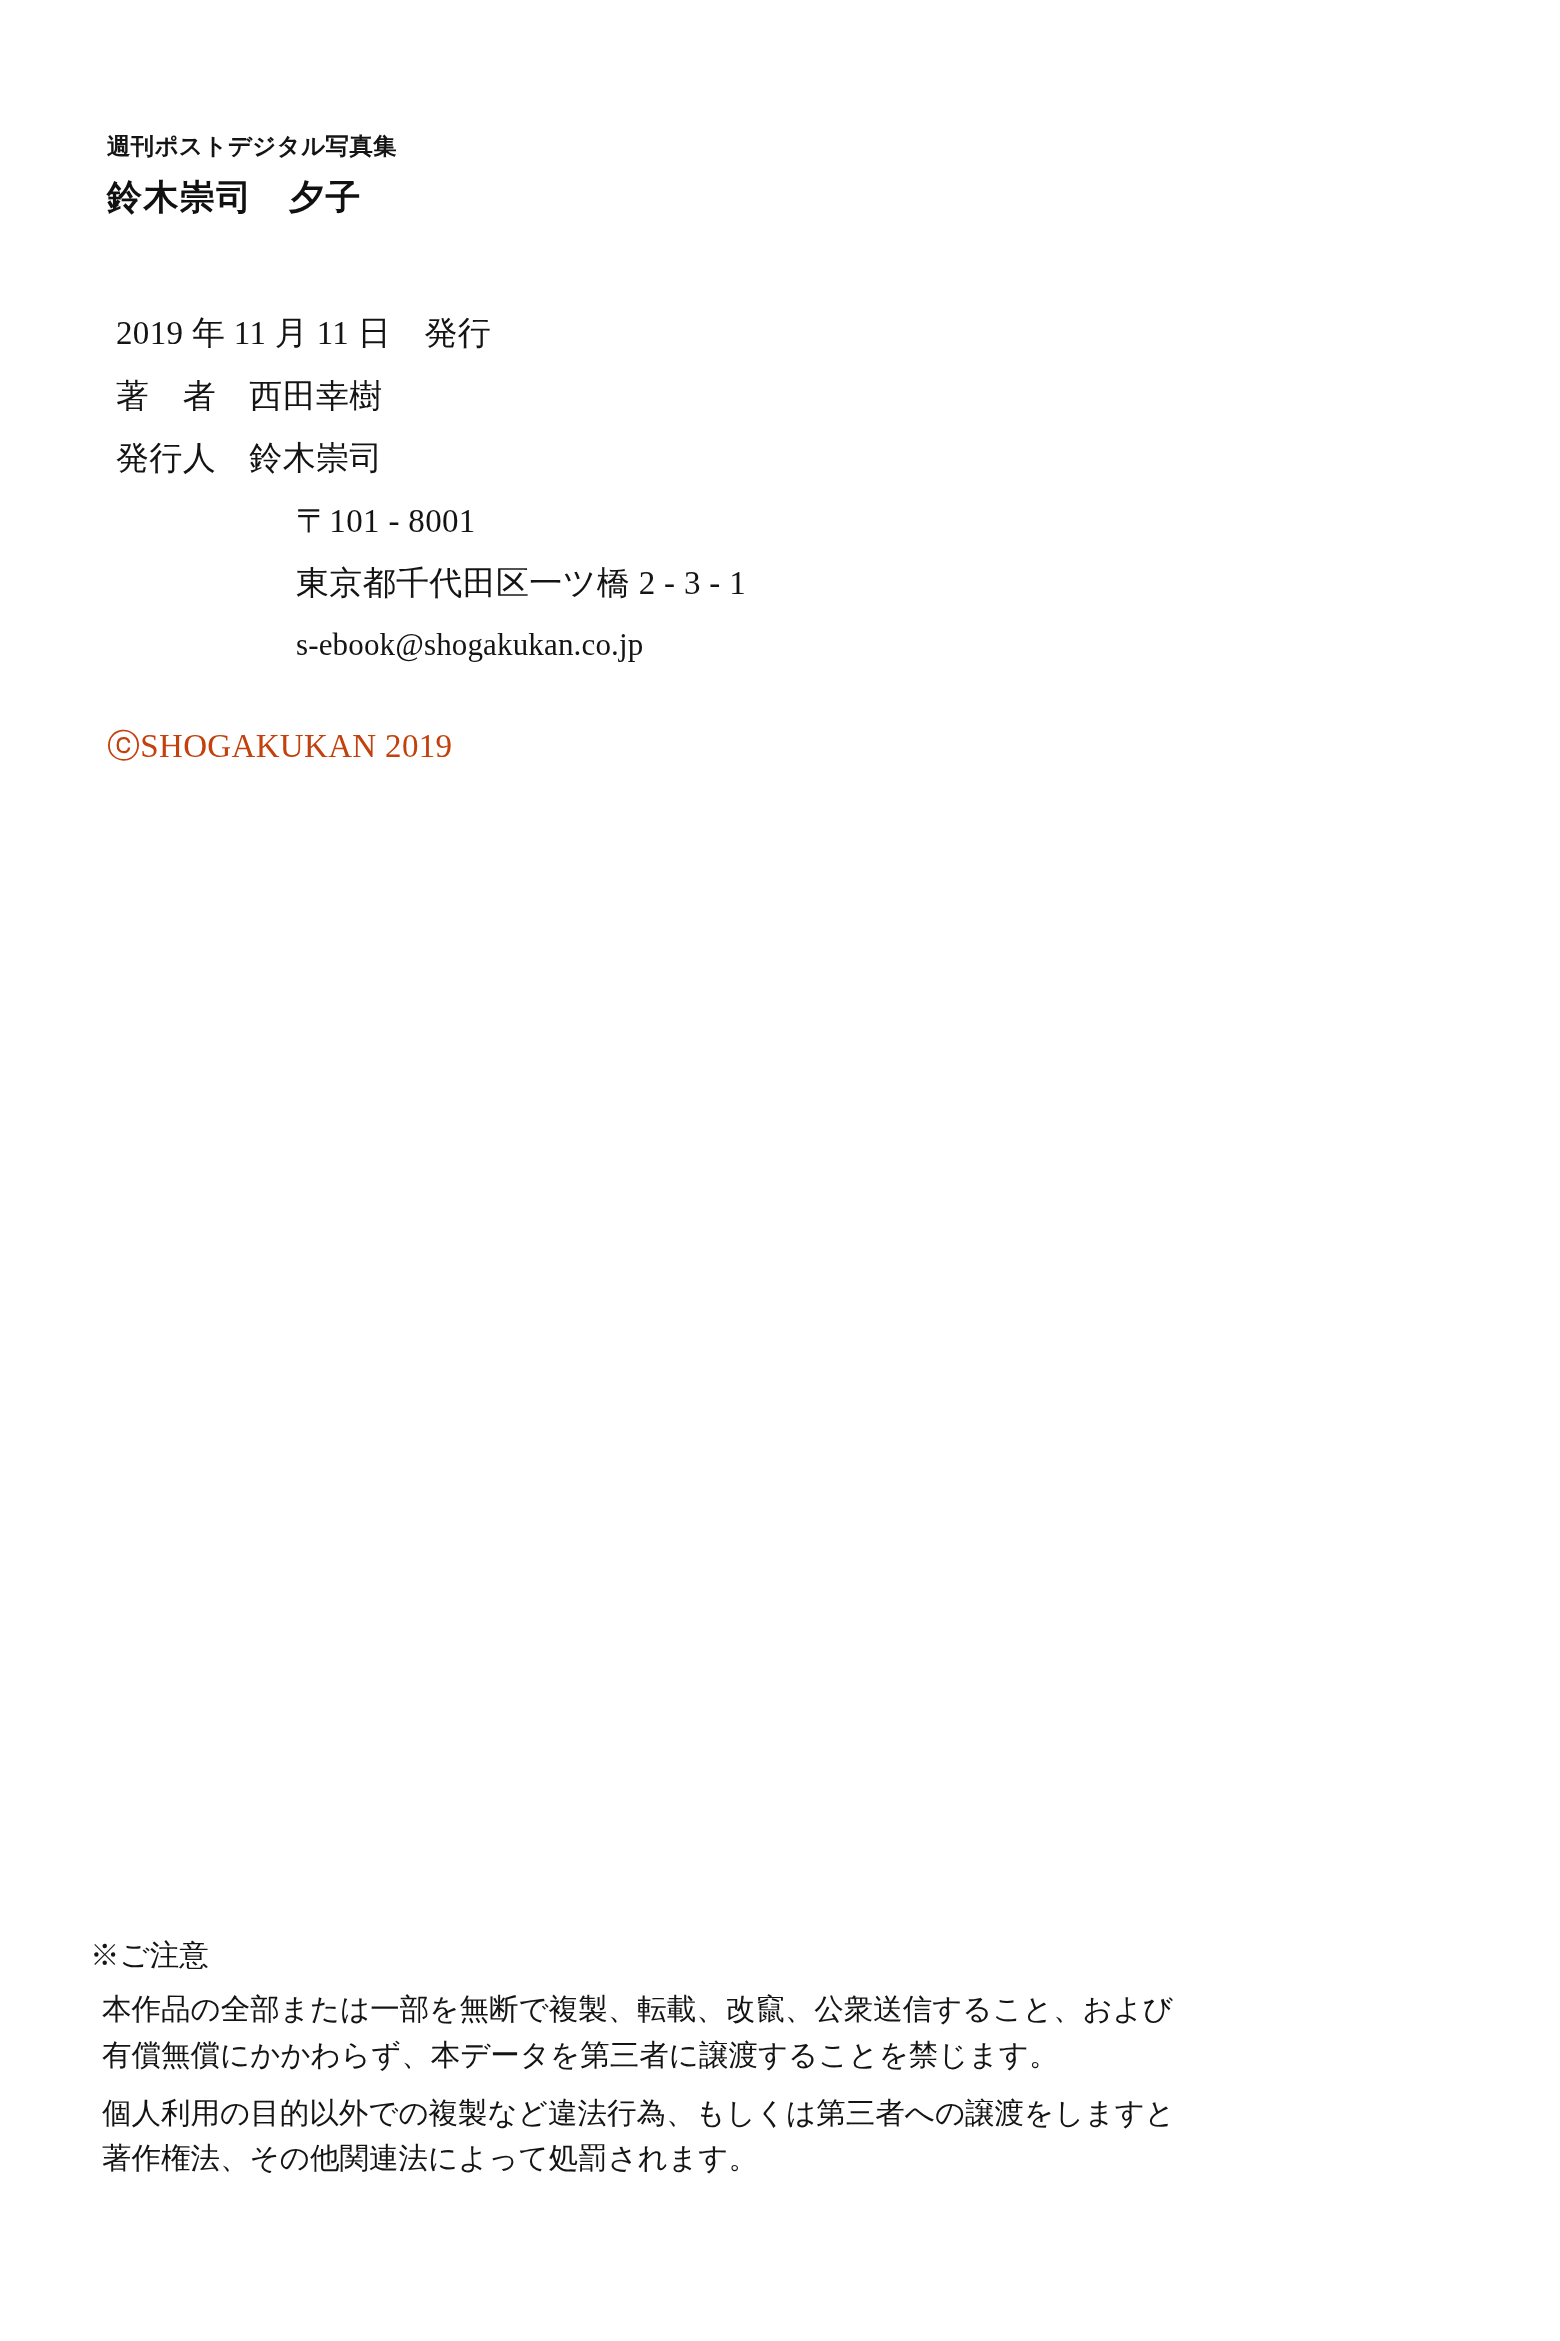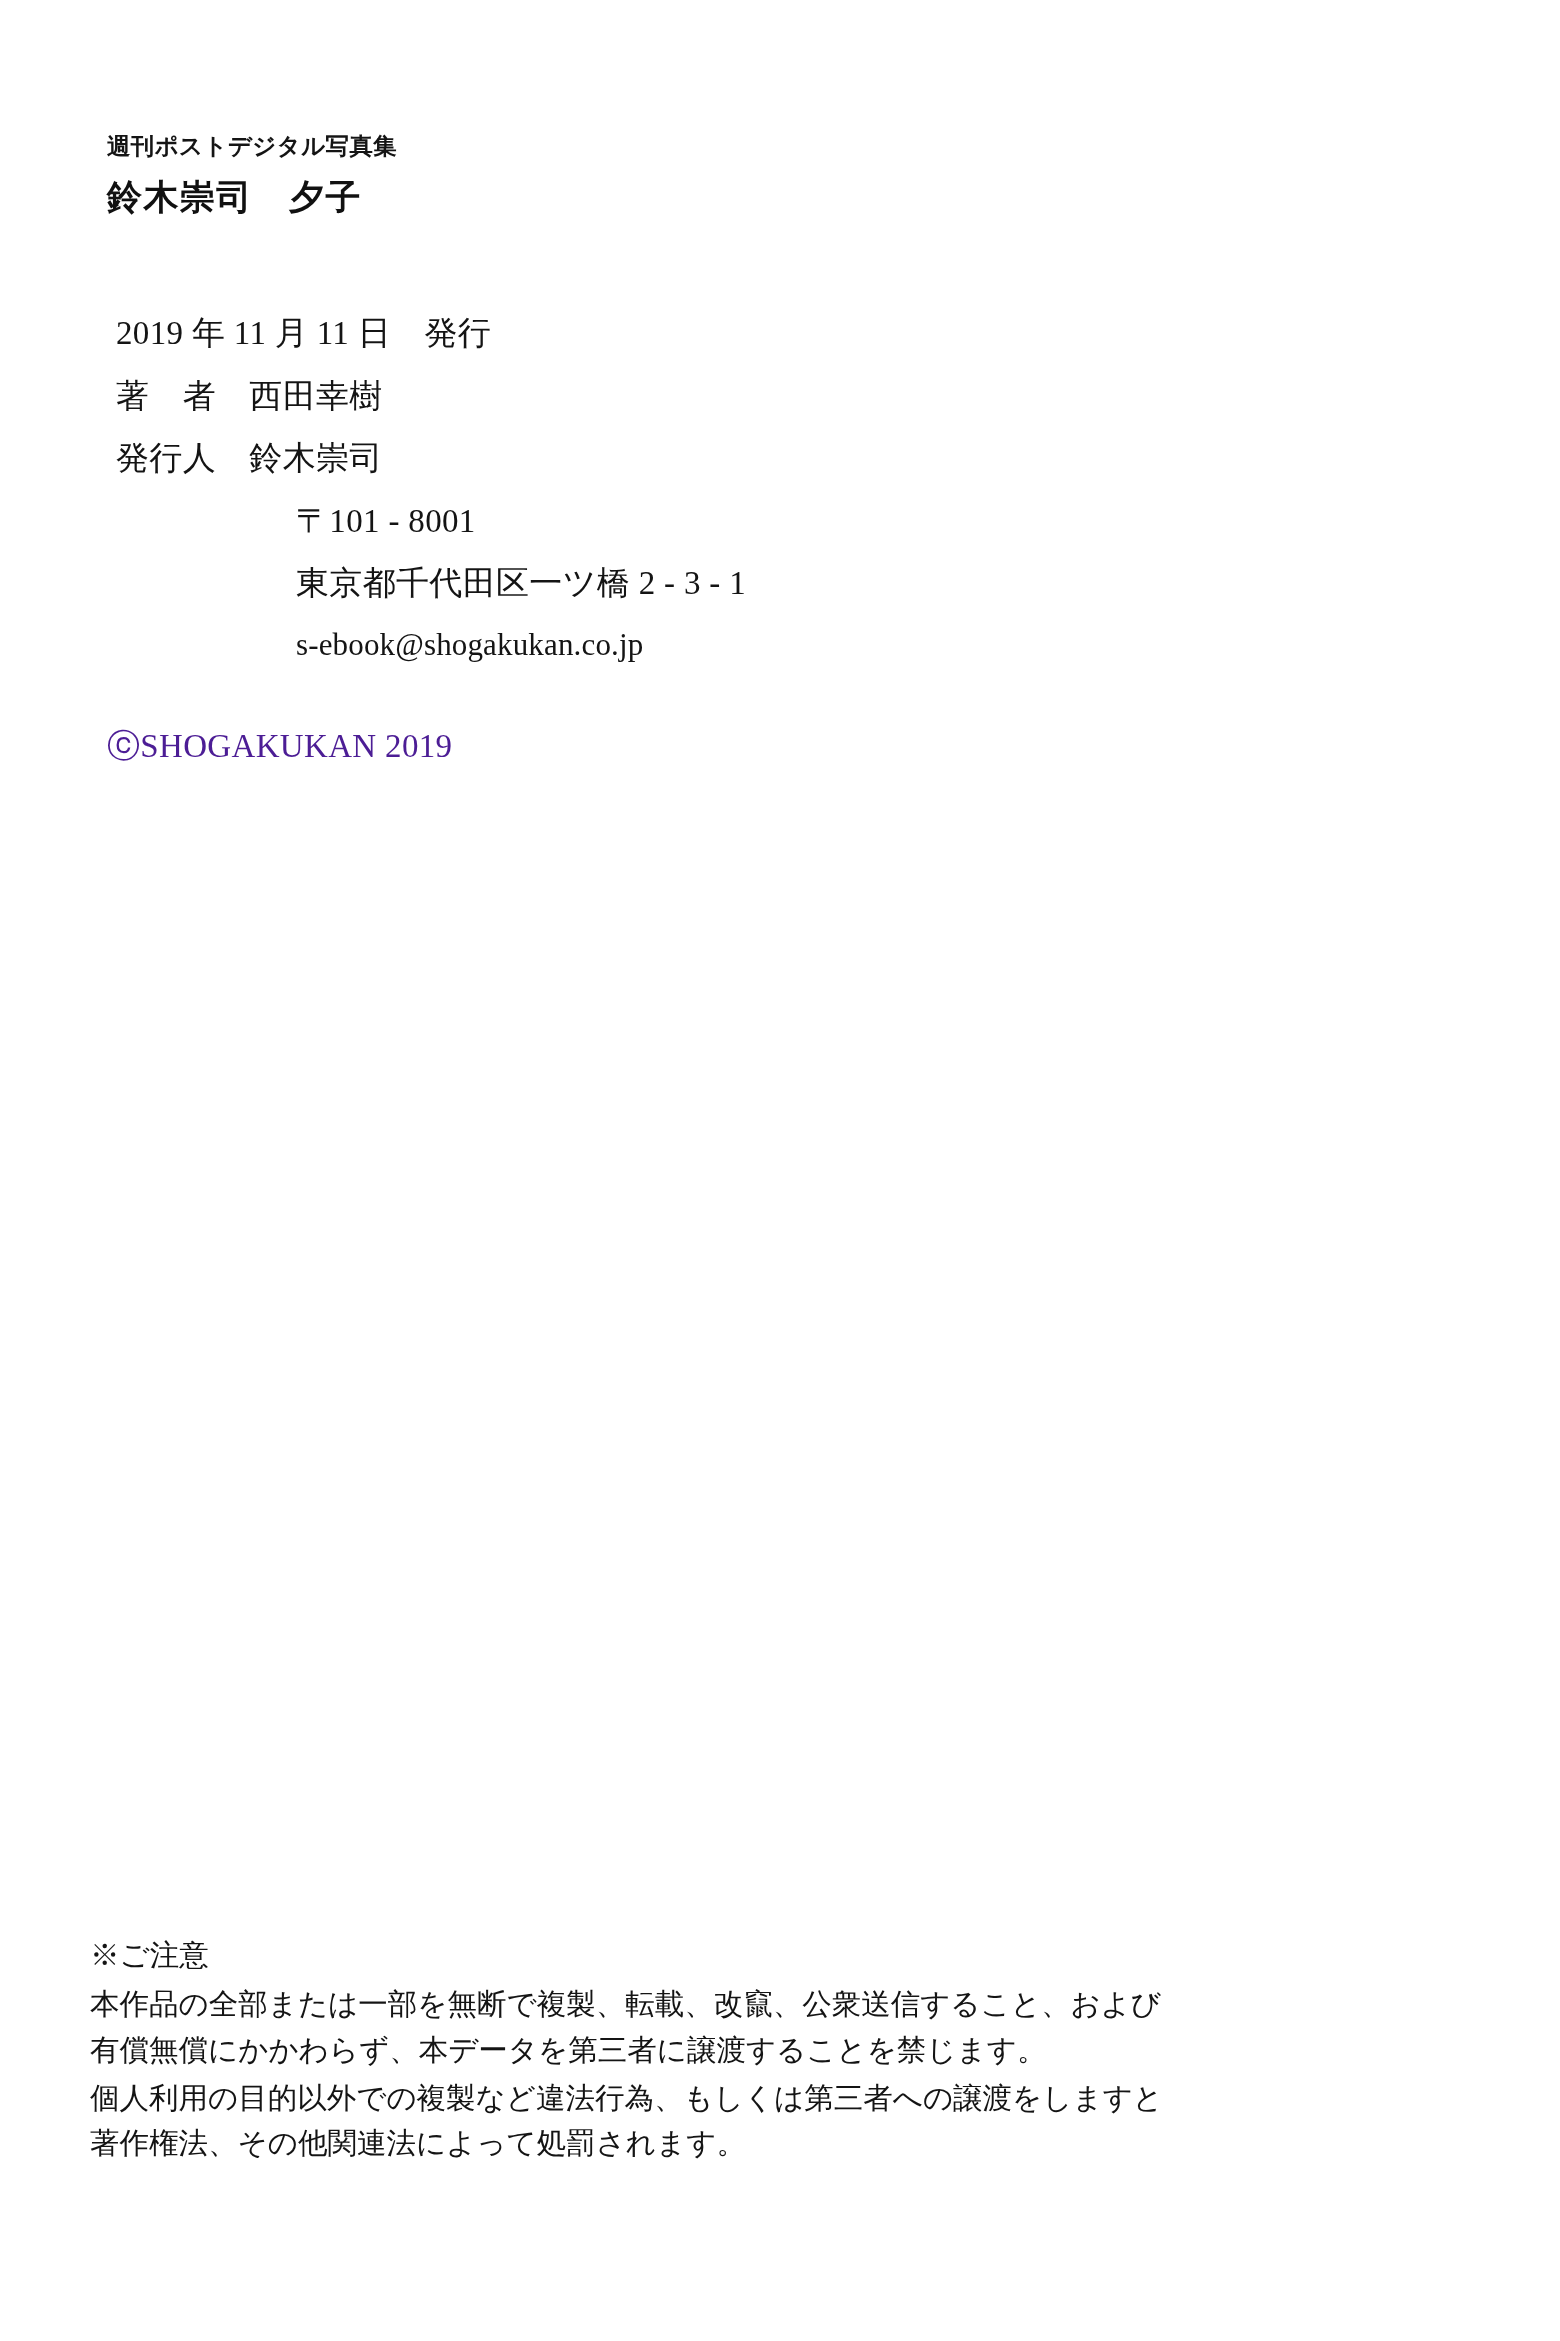--- a/index.html
+++ b/index.html
@@ -67,21 +67,21 @@
   }
   .mail-row {
     font-size: 31px;
     letter-spacing: 0.005em;
   }
 
   .copyright {
     margin-top: 54px;
     font-size: 33px;
     letter-spacing: 0.01em;
-    color: #4c1d95;
+    color: #c2410c;
     white-space: pre;
   }
 
   
   .notice {
     position: absolute;
     left: 90px;
     top: 1933px;
     width: 1387px;
   }
@@ -89,22 +89,23 @@
     font-size: 29.5px;
     line-height: 1.5;
     color: #141414;
     margin: 0 0 5.2px 0;
     white-space: pre;
   }
   .notice-para {
     font-size: 29.5px;
     line-height: 1.55;
     color: #141414;
-    margin: 0;
+    margin: 12px;
     white-space: pre-line;
+    font-family: Liberation Mono, monospace;
   }
   .notice-para + .notice-para {
     margin-top: 1.7px;
   }
 </style>
 </head>
 <body>
 
 <div class="page">
 

